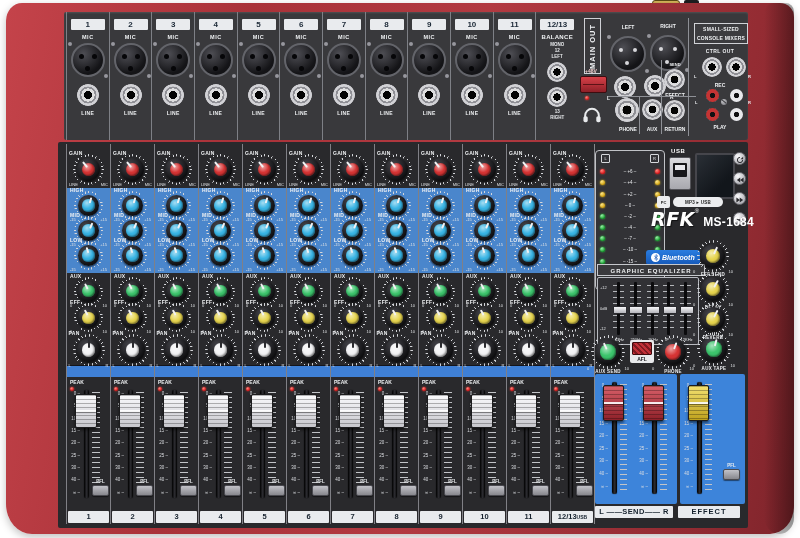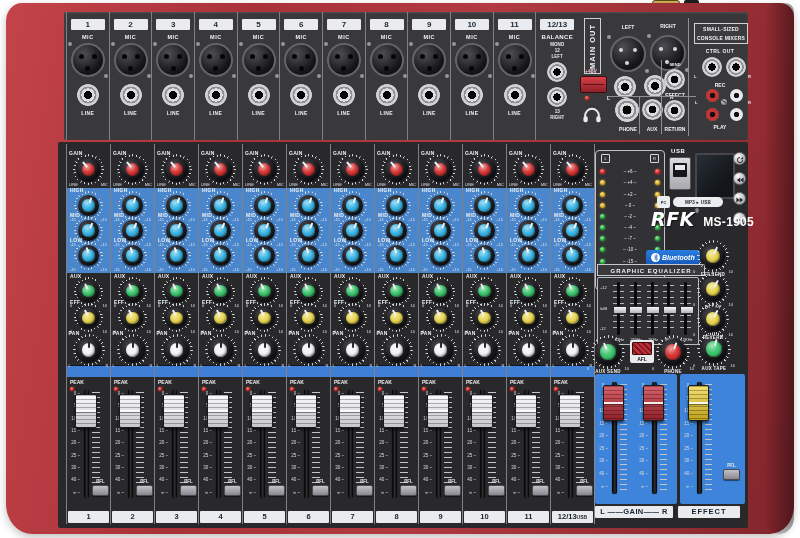--- a/index.html
+++ b/index.html
@@ -1809,21 +1809,21 @@
           <div class="mbtn" style="top: 68px;">
             <span><svg viewBox="0 0 10 10">
                 <path d="M1.2 1.9v6.2L5.8 5z" fill="#2a2a2e"></path>
                 <rect x="6.8" y="1.9" width="1.8" height="6.2" fill="#2a2a2e"></rect>
               </svg></span>
           </div>
         </div>
       <div class="pcbadge">PC</div>
       <div class="mp3badge">MP3 ▸ USB</div>
       <div class="brand">
-        <span class="brand-rfk">RFK</span><span class="brand-reg">®</span><span class="brand-model">MS-1905</span>
+        <span class="brand-rfk">RFK</span><span class="brand-reg">®</span><span class="brand-model">MS-1684</span>
       </div>
       <div class="bt">
         <span class="bticon">
           <svg viewBox="0 0 12 14">
               <path d="M6 1.2v11.6 M6 1.2l3.4 2.9L2.6 10 M6 12.8l3.4-2.9L2.6 4.1" stroke="#1558b8" stroke-width="1.4" fill="none"></path>
             </svg>
         </span>
         <span>Bluetooth</span>
       </div>
       <div class="geqtitle">GRAPHIC EQUALIZER</div>
@@ -1986,17 +1986,17 @@
             </div>
             <div class="ftrack"></div>
             <div class="fticks"></div>
             <div class="fcap cap-yellow"></div>
           </div>
           <div class="pflwrap effpfl">
             <div class="pfltxt">PFL</div>
             <div class="pflbtn"></div>
           </div>
         </div>
-      <div class="blabel mainlabel">L ——GAIN—— R</div>
+      <div class="blabel mainlabel">L ——SEND—— R</div>
       <div class="blabel efflabel">EFFECT</div>
     </div>
   </div>
 </div>
 
 </body></html>

